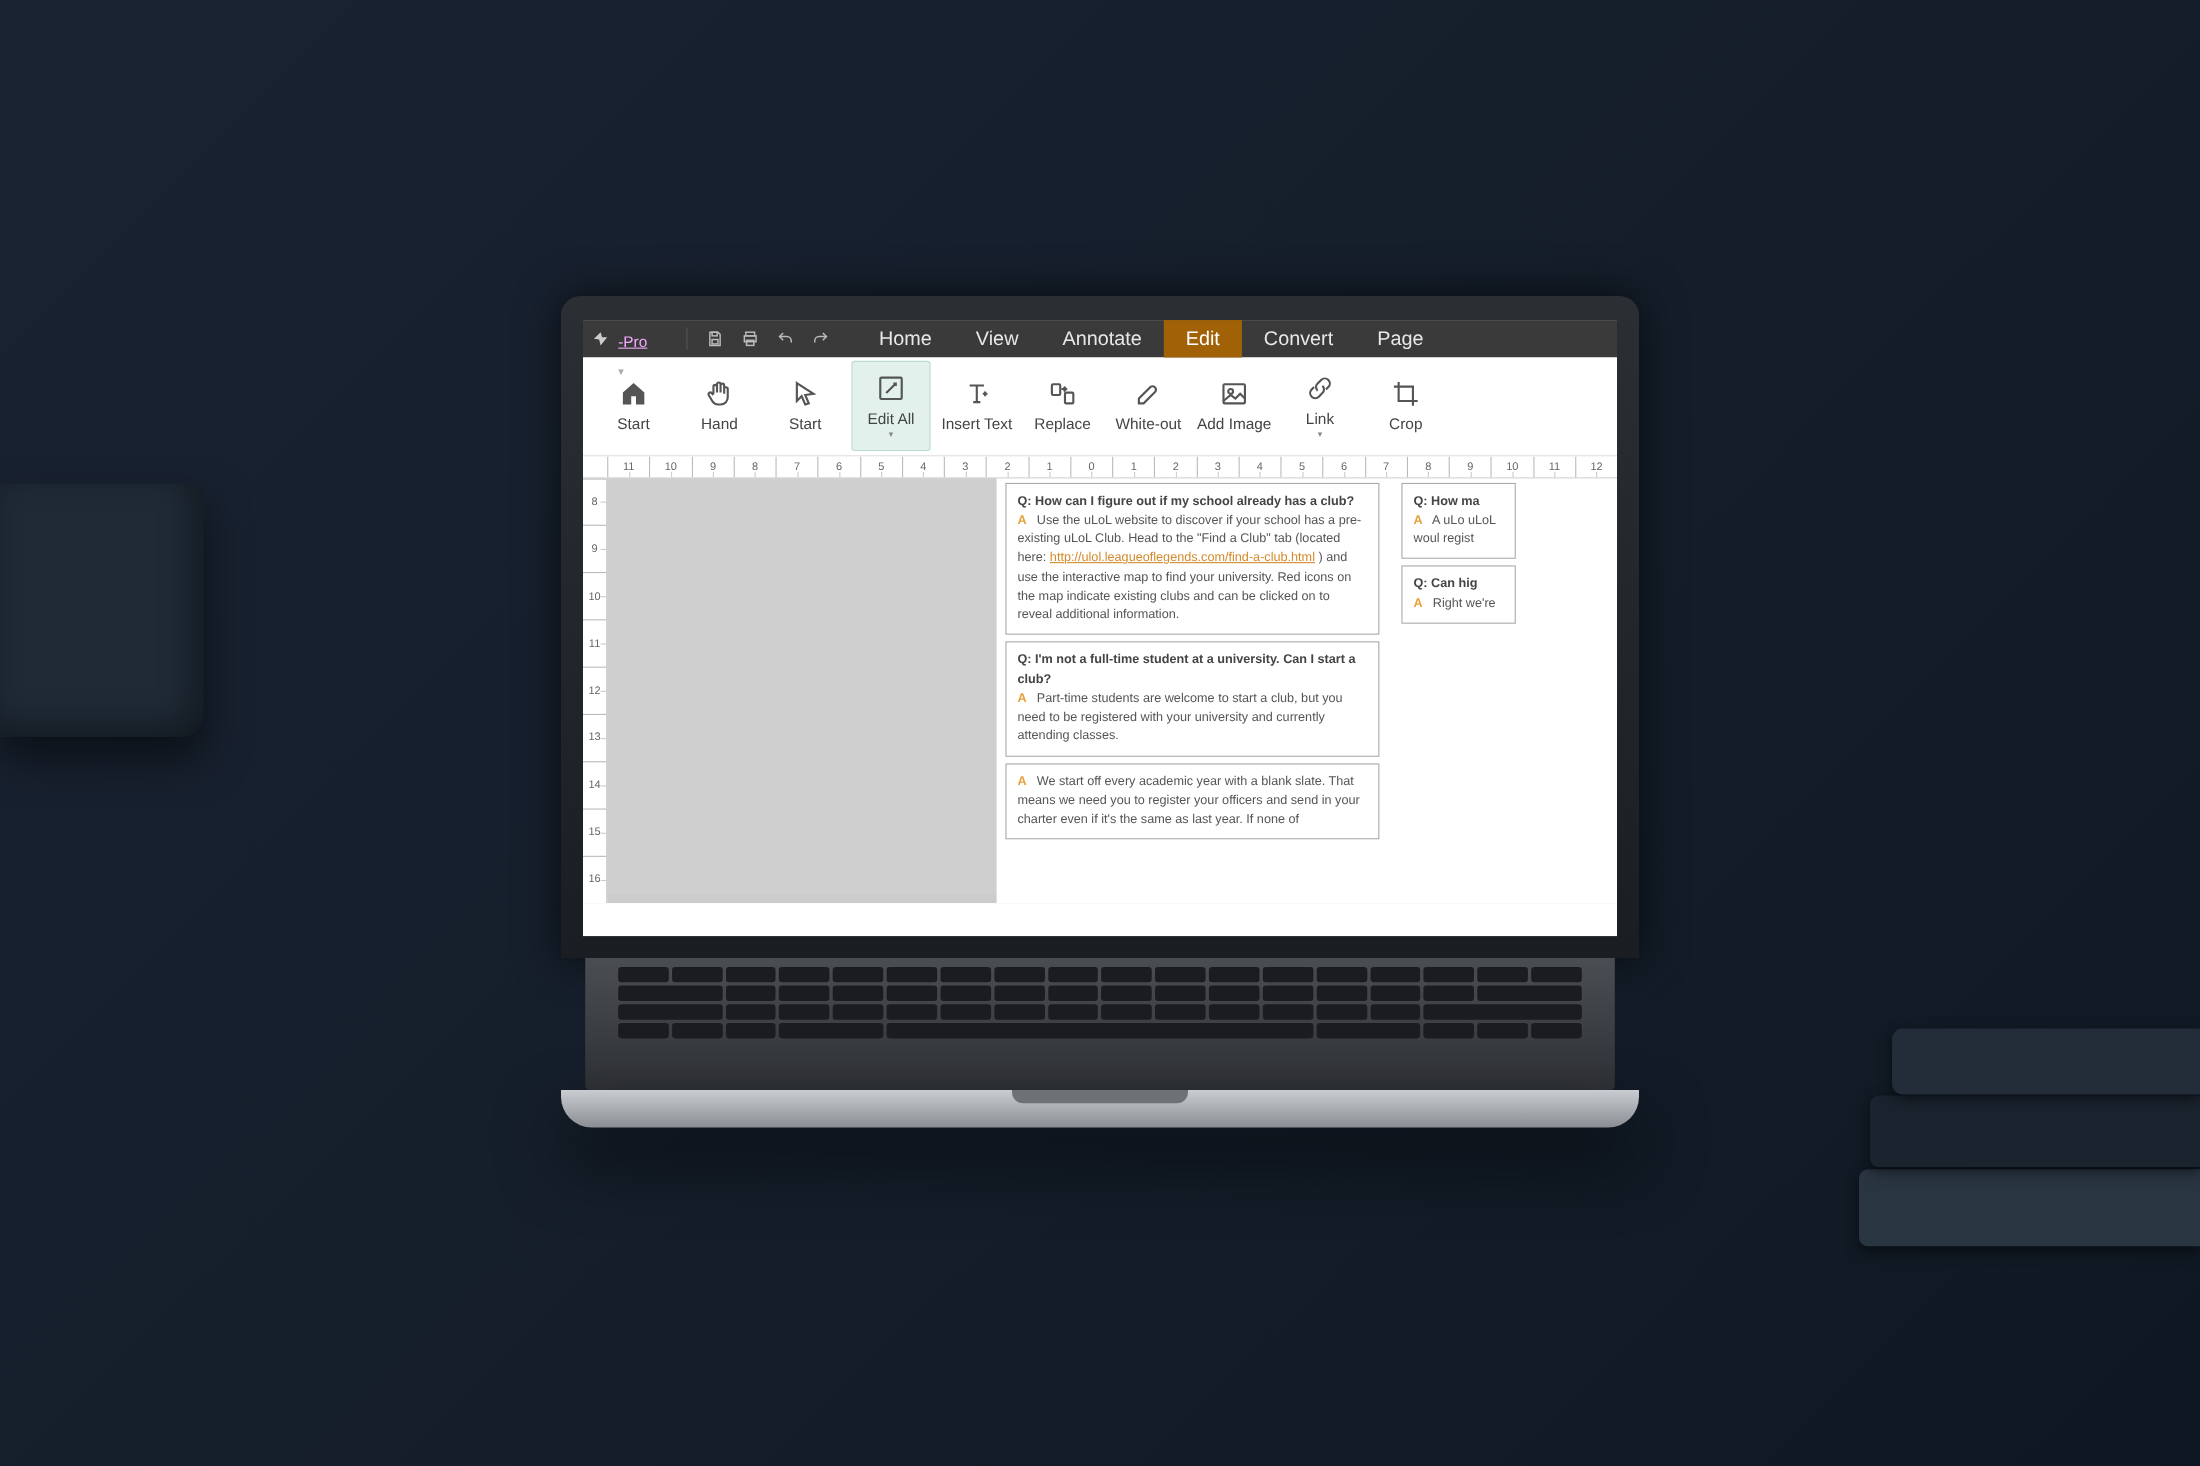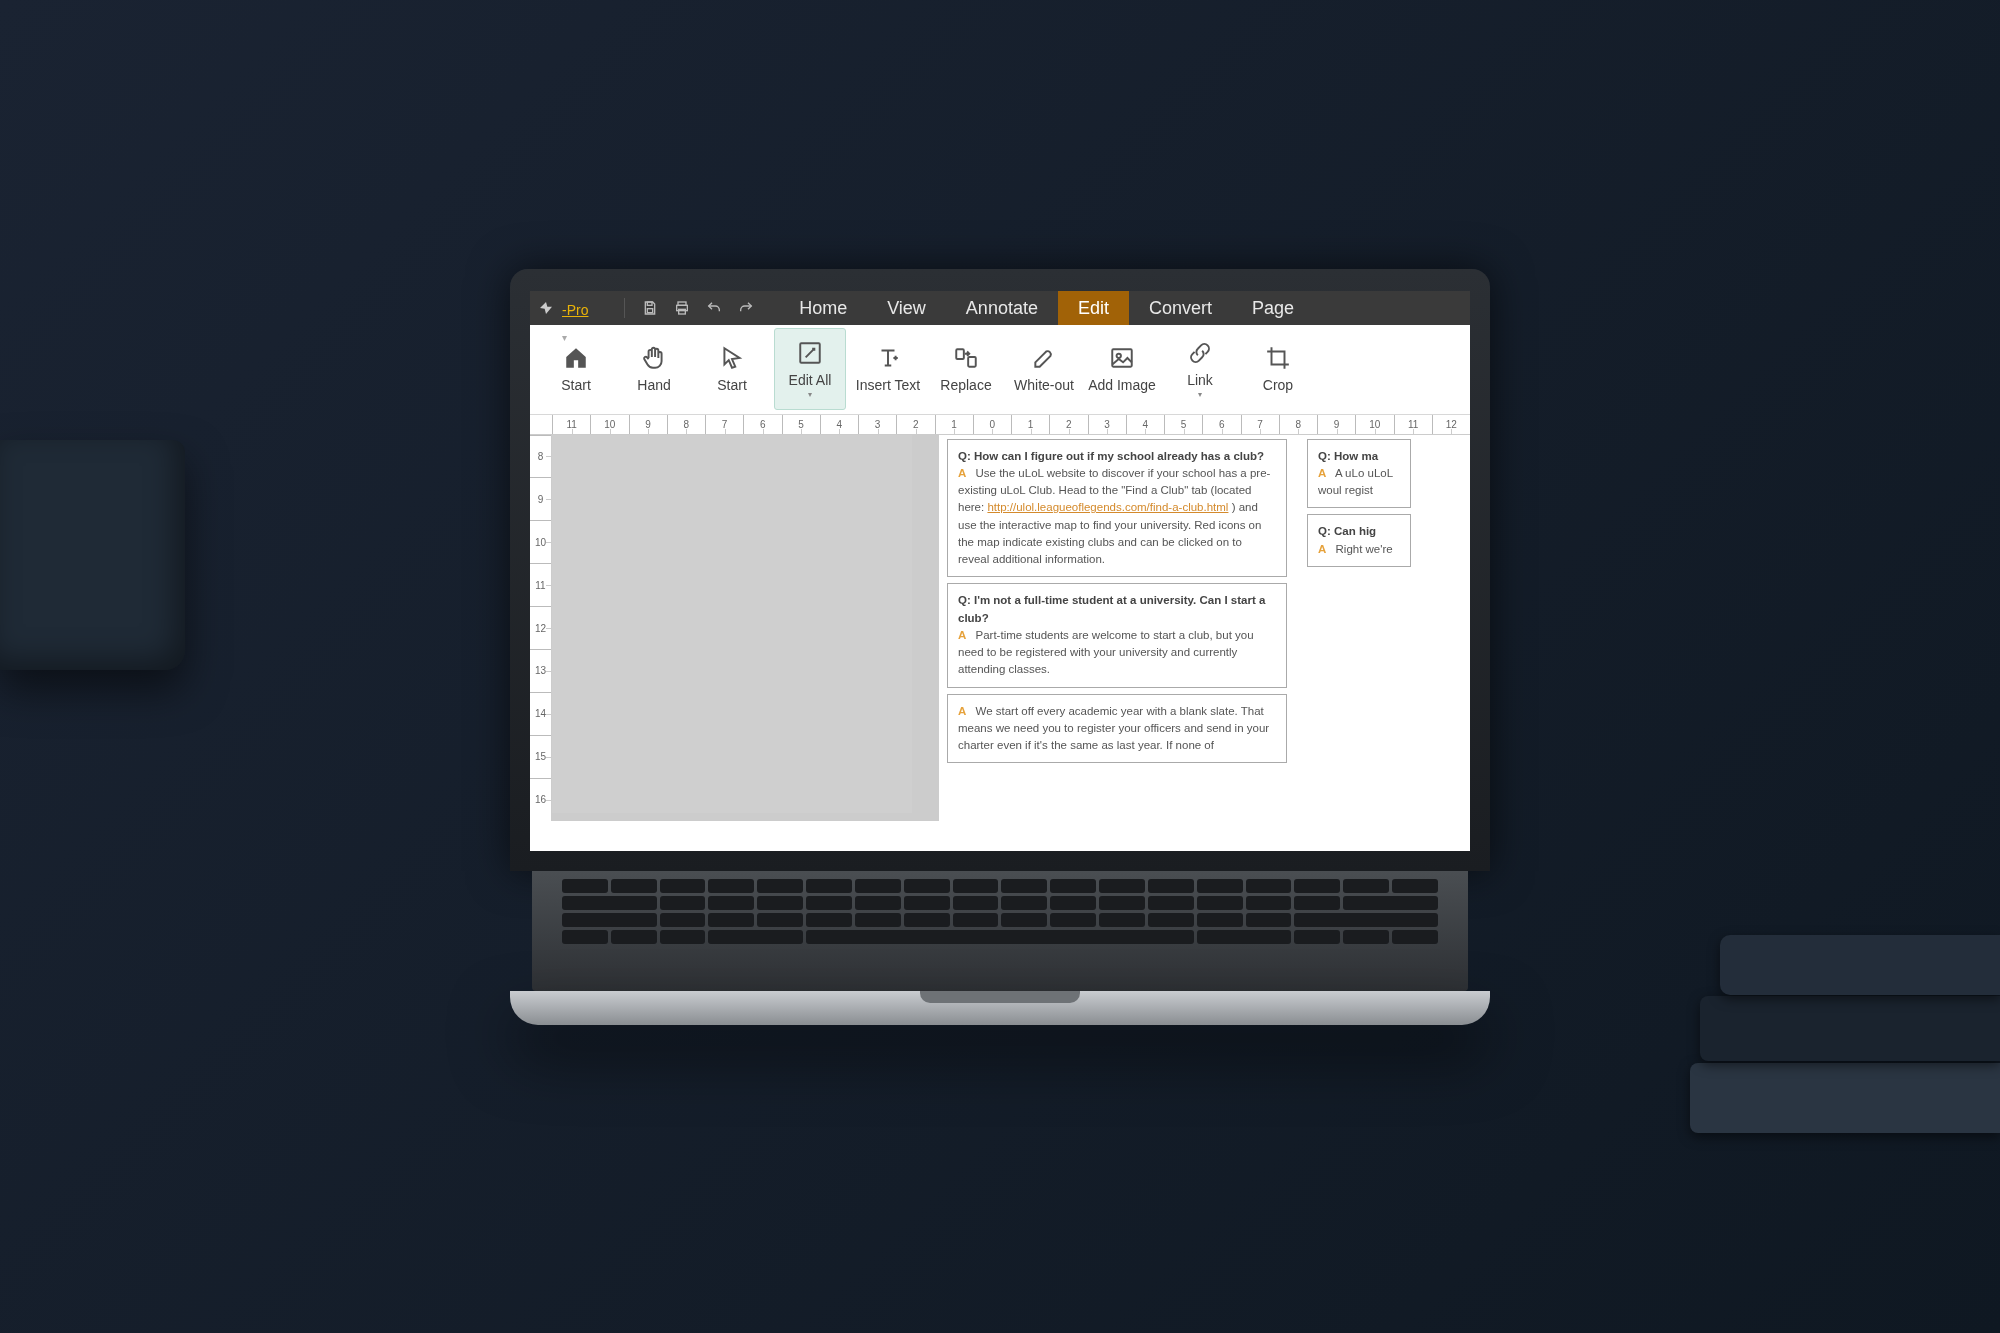--- a/index.html
+++ b/index.html
@@ -105,21 +105,21 @@
     background: #3a3a3a;
     display: flex;
     align-items: center;
     color: #ddd;
     font-size: 14px;
     padding: 0 8px;
     gap: 6px;
   }
   .logo-icon { width: 16px; height: 16px; color: #ccc; }
   .app-name { display: flex; align-items: baseline; gap: 14px; flex-direction: column; }
-  .app-name .pro { color: #eab308; text-decoration: underline; }
+  .app-name .pro { color: #f0abfc; text-decoration: underline; }
   .chev { font-size: 10px; color: #aaa; margin-left: 2px; }
   .tb-sep { width: 1px; height: 20px; background: #555; margin: 0 6px; }
   .tb-icon { width: 26px; height: 26px; display:flex; align-items:center; justify-content:center; color:#bbb; cursor:pointer; }
   .tb-icon svg { width: 16px; height: 16px; }
   .menu {
     display: flex;
     margin-left: 14px;
     gap: 0;
   }
   .menu-item {
@@ -265,21 +265,21 @@
   }
   .page-bg {
     position: absolute;
     left: 0; top: -2px;
     width: 360px;
     height: 380px;
     background: #cfcfcf;
   }
   .page-right {
     position: absolute;
-    left: 387px;
+    left: 354px;
     top: -2px;
     width: 700px;
     min-height: 500px;
     background: #fff;
   }
   .qa-box {
     border: 1px solid #aaa;
     margin: 6px 8px;
     padding: 8px 10px;
     font-size: 11.5px;

